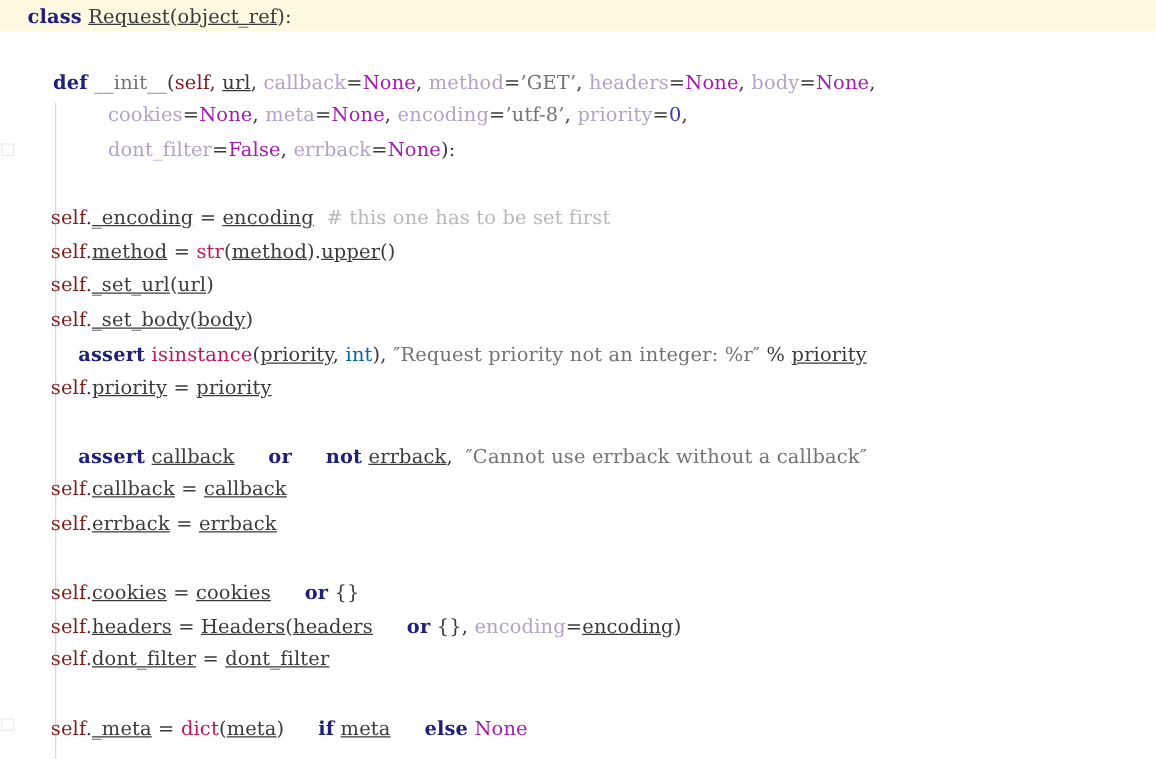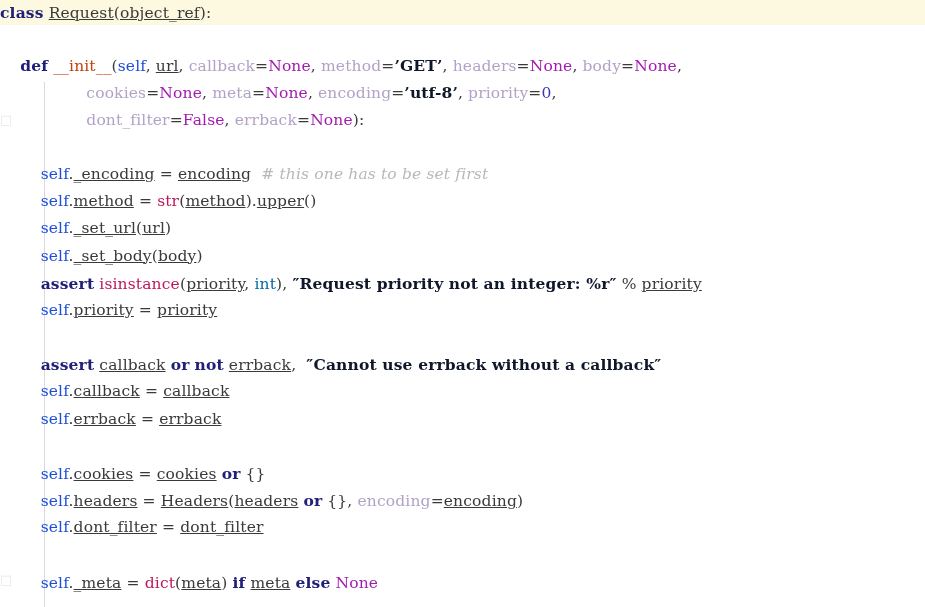--- a/index.html
+++ b/index.html
@@ -73,31 +73,31 @@
     letter-spacing: 0.15px;
   }
 
   .ln {
     display: block;
     height: 27.2px;
   }
   .ln.first { height: 25px; line-height: 25px; }
 
   
-  .t-kw       { color: #20207a; font-weight: bold; }      
+  .t-kw       { color: #20207a; font-weight: bold; padding-left: 22px; }      
   .t-name     { color: #3a3a3a; text-decoration: underline; }                          
-  .t-fname    { color: #c2410c; font-weight: normal; }     
-  .t-self     { color: #1d4ed8; }                          
+  .t-fname    { color: #737373; font-weight: normal; }     
+  .t-self     { color: #7f1d1d; }                          
   .t-kwarg    { color: #b3a2c7; }
   .t-const    { color: #a21caf; }                          
   .t-num      { color: #3a3ab0; }
-  .t-str      { color: #0f172a; font-weight: bold; }       
+  .t-str      { color: #737373; font-weight: normal; }       
   .t-builtin  { color: #be185d; }                          
   .t-type     { color: #0369a1; }                          
-  .t-comment  { color: #b8b8b8; font-style: italic; }
+  .t-comment  { color: #b8b8b8; }
   .t-op       { color: #3a3a3a; }
   .t-punct    { color: #3a3a3a; }
 </style>
 </head>
 <body>
 
 <div id="editor">
 
   <div class="line-highlight"></div>
 

